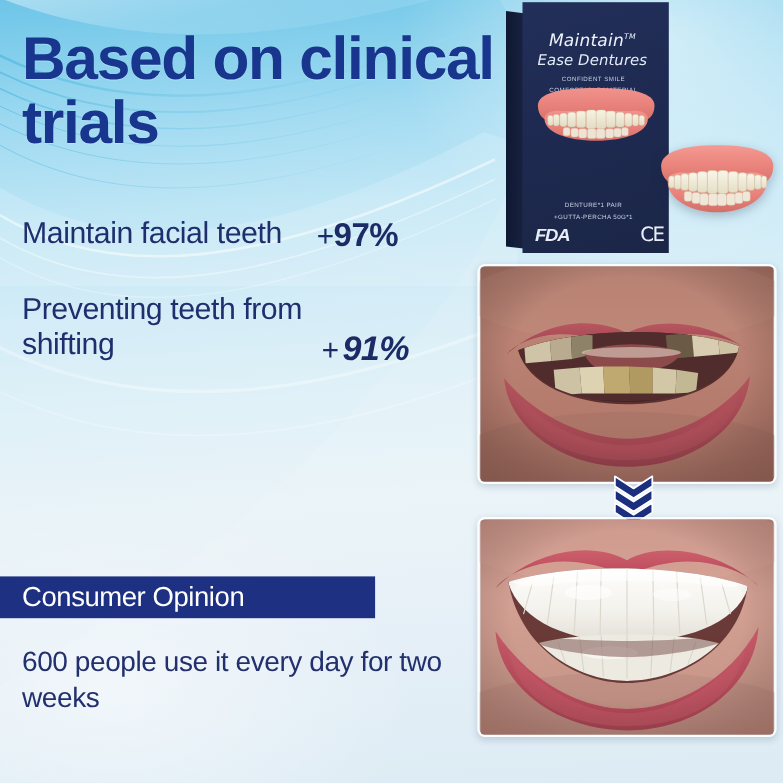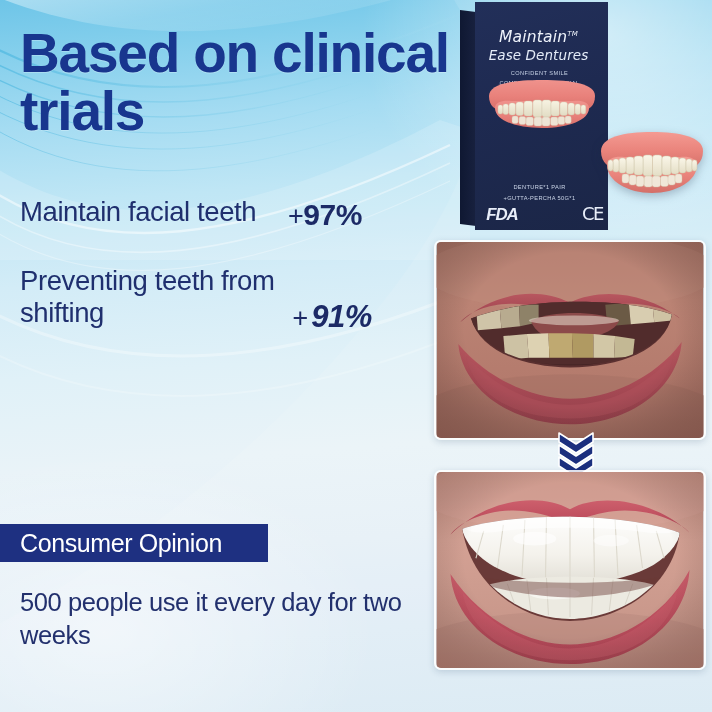--- a/index.html
+++ b/index.html
@@ -106,21 +106,21 @@
   .benefit-row.row-b .benefit-pct { padding-top: 2px; }
   .benefit-row.row-c .benefit-pct { padding-top: 34px; padding-left: 10px; font-style: italic; }
   .benefit-row.row-c .benefit-pct .num { font-size: 31px; }
   .benefit-row.row-c .benefit-pct .plus { margin-right: 4px; }
 
   
   .opinion-banner {
     position: absolute;
     left: 0;
     top: 524px;
-    width: 268px;
+    width: 341px;
     height: 38px;
     background: #1e3081;
     display: flex;
     align-items: center;
     padding-left: 20px;
   }
   .opinion-banner-label {
     font-size: 25px;
     font-weight: 500;
     color: #ffffff;
@@ -306,21 +306,21 @@
     <div class="benefit-row row-c">
       <div class="benefit-text">Preventing teeth from shifting</div>
       <div class="benefit-pct"><span class="plus">+</span><span class="num">91%</span></div>
     </div>
 
   </div>
 
   <div class="opinion-banner">
     <span class="opinion-banner-label">Consumer Opinion</span>
   </div>
-  <div class="opinion-body">500 people use it every day for two weeks</div>
+  <div class="opinion-body">600 people use it every day for two weeks</div>
 
   <div class="product-box">
     <div class="box-side"></div>
     <div class="box-front">
 
       <div class="box-brand"><span>Maintain</span><sup>TM</sup></div>
 
       <div class="box-sub">Ease Dentures</div>
 
       <div class="box-tagline">

